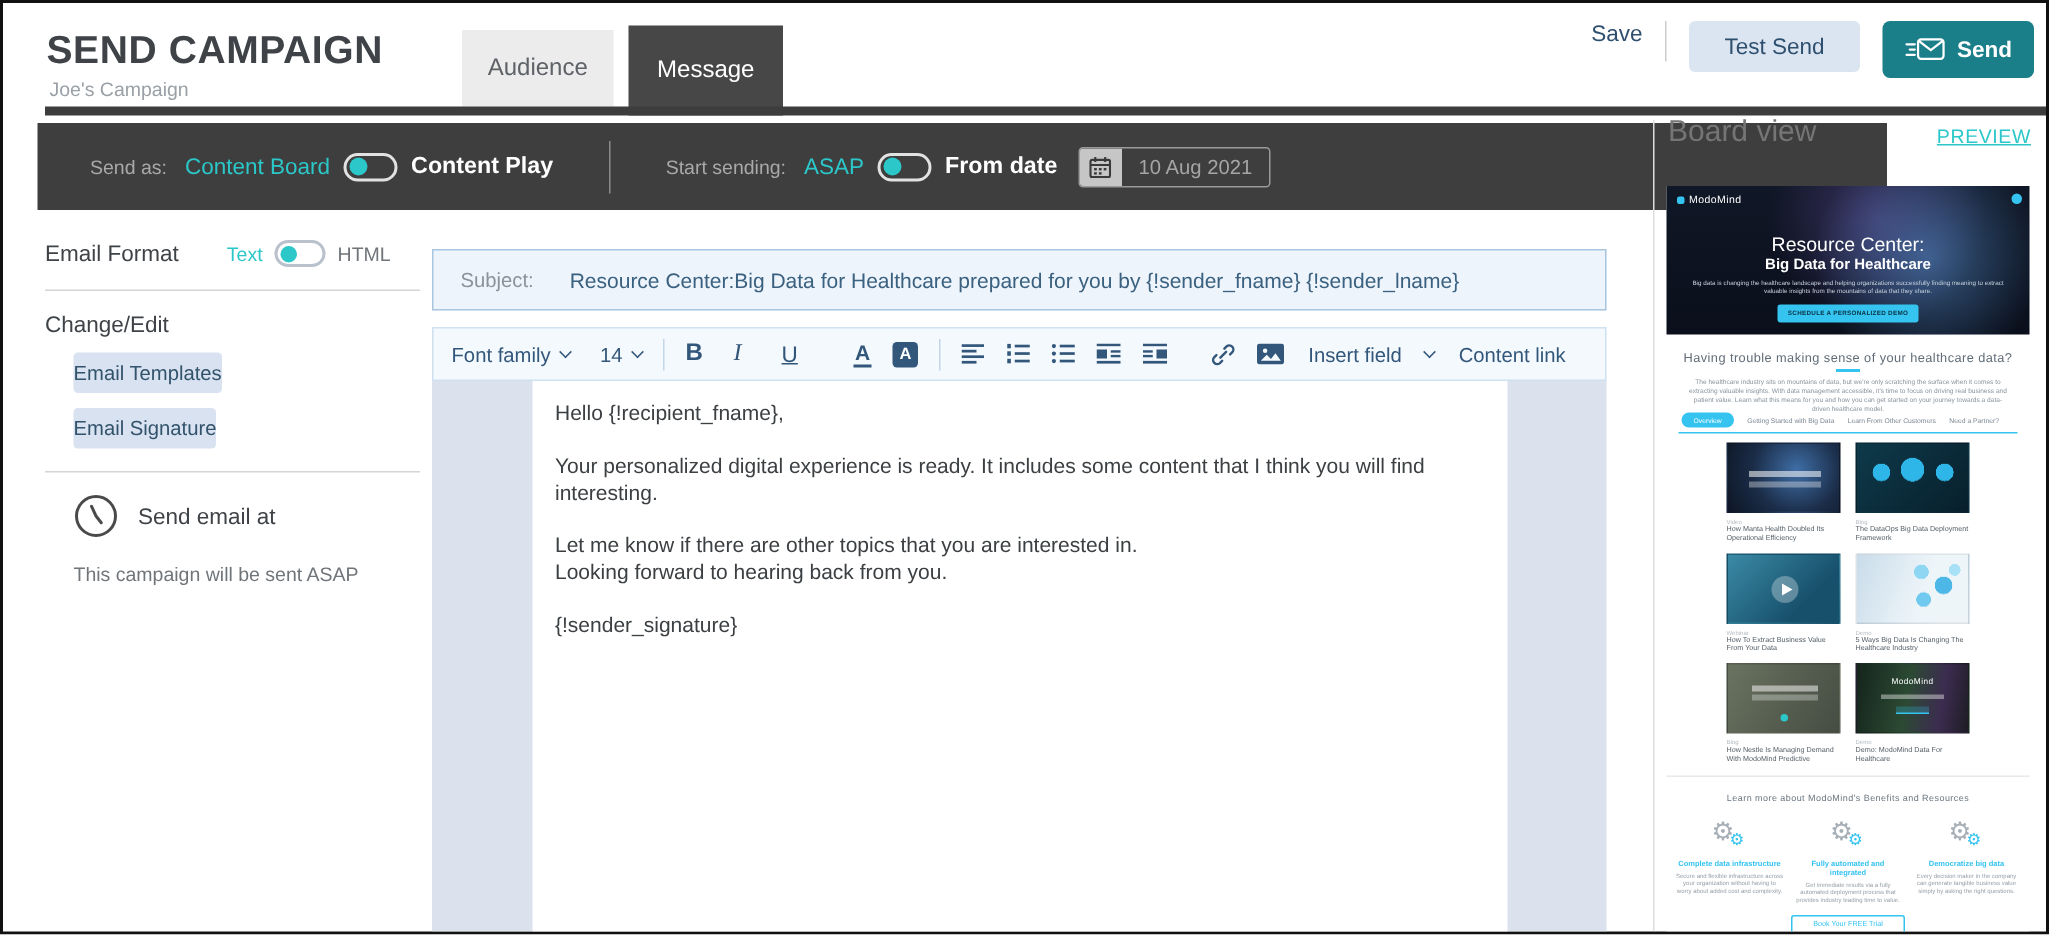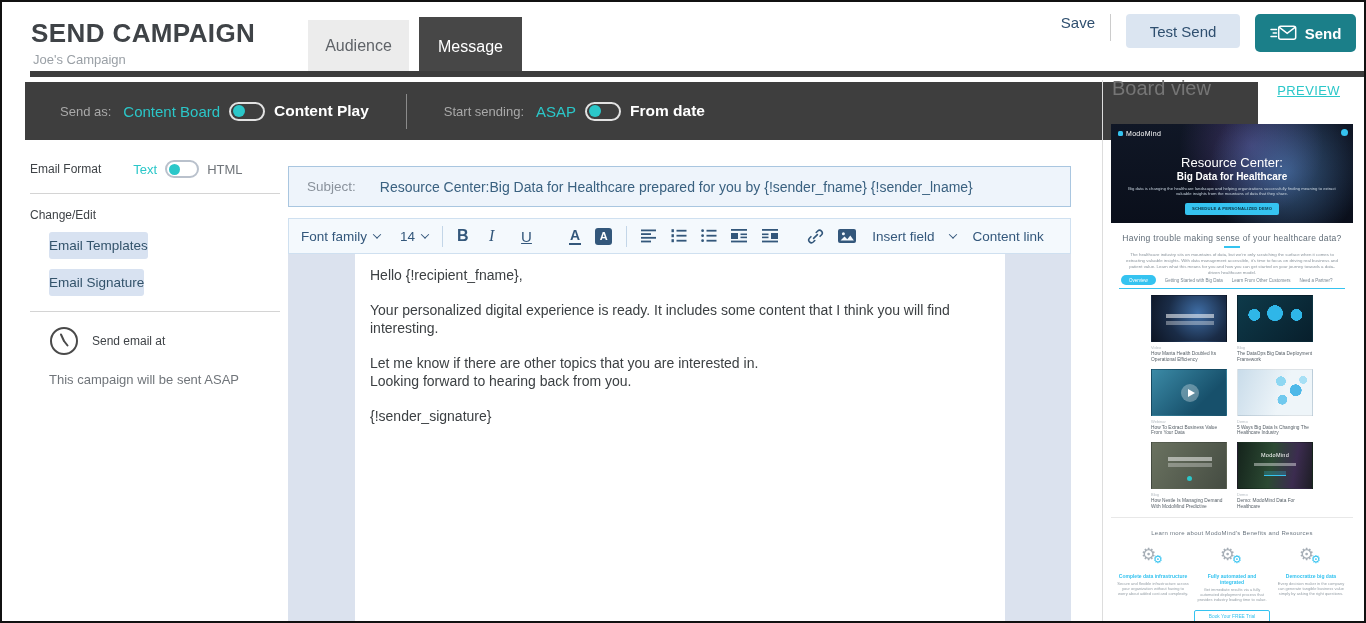--- a/index.html
+++ b/index.html
@@ -40,21 +40,21 @@
   .ob-vdiv { width:1px; height:35px; background:#8b8b8b; margin:0 37px; }
   .date-chip { display:flex; align-items:center; height:27px; border:1px solid #9a9a9a;
                border-radius:3px; overflow:hidden; margin-left:14px; cursor:pointer; }
   .cal-box { width:28px; height:100%; background:#c6c6c6; display:flex; align-items:center;
              justify-content:center; }
   .date-text { padding:0 11px; font-size:13.5px; color:#a5a5a5; }
 
   
   .sidebar { position:absolute; left:28px; top:158px; width:250px; }
   .sb-row { display:flex; align-items:center; }
-  .sb-heading { font-size:12px; color:#3f4347; }
+  .sb-heading { font-size:15px; color:#3f4347; }
   .sb-teal { font-size:13px; color:#2bc7c9; margin-left:32px; }
   .tgl-light { width:34px; height:18px; border:2px solid #b9c1cc; border-radius:10px;
                background:#fff; position:relative; margin-left:8px; cursor:pointer; flex:none; }
   .tgl-light::after { content:""; position:absolute; left:2px; top:1.5px; width:11px; height:11px;
                       border-radius:50%; background:#2bc7c9; }
   .sb-gray { font-size:13px; color:#70757a; margin-left:8px; }
   .sb-hr { border:none; border-top:1px solid #d4d4d4; margin:15px 0 14px; }
   .sb-btn { display:block; background:#d8e2f1; color:#33536b; border:none; border-radius:3px;
             font-family:inherit; font-size:13.5px; padding:6px 0; margin:10px 0 0 19px; cursor:pointer; }
   .sb-clockrow { display:flex; align-items:center; gap:13px; margin-left:19px; }
@@ -84,21 +84,21 @@
   .et-icon { margin-left:14px; display:flex; align-items:center; }
   .editor-area { position:absolute; left:286px; top:252px; width:783px; height:367px; background:#dbe2ee; }
   .editor-page { position:absolute; left:67px; top:0; width:650px; height:100%; background:#fff;
                  padding:12px 16px 0 15px; font-size:14px; color:#3c4043; line-height:18px; }
   .editor-page p { margin:0 0 17px; }
   .body-link { color:#1a56db; text-decoration:underline; cursor:pointer; }
 
   
   .panel-vdiv { position:absolute; left:1100px; top:78px; bottom:0; width:1px; background:#ddd; }
   .board-title { position:absolute; left:1110px; top:75px; font-size:20px; color:#757575; }
-  .preview-link { position:absolute; right:24px; top:81px; font-size:13px; color:#2bc7c9;
+  .preview-link { position:absolute; right:10px; top:81px; font-size:13px; color:#2bc7c9;
                   text-decoration:underline; letter-spacing:.4px; cursor:pointer; }
   .board-preview { position:absolute; left:1109px; top:122px; width:242px; height:497px;
                    background:#fff; }
 
   .pv-hero { position:absolute; left:0; top:0; right:0; height:99px; text-align:center;
              background:
                radial-gradient(circle at 72% 48%, rgba(90,150,215,.55), rgba(90,150,215,0) 42%),
                radial-gradient(circle at 58% 22%, rgba(140,100,210,.35), rgba(140,100,210,0) 45%),
                linear-gradient(#101726,#0a0f1b); }
   .pv-brand { position:absolute; left:7px; top:6px; display:flex; align-items:center; gap:3px;
@@ -207,20 +207,38 @@
   <div class="options-bar">
     <span class="ob-label">Send as:</span>
     <span class="ob-teal">Content Board</span>
     <span class="tgl"></span>
     <span class="ob-white">Content Play</span>
     <span class="ob-vdiv"></span>
     <span class="ob-label">Start sending:</span>
     <span class="ob-teal">ASAP</span>
     <span class="tgl"></span>
     <span class="ob-white">From date</span>
+    <span class="date-chip">
+      <span class="cal-box">
+        <svg width="15" height="15" viewBox="0 0 15 15">
+            <g stroke="#3a3a3a" fill="none" stroke-width="1.4">
+              <rect x="1" y="2.6" width="13" height="11.4" rx="1"></rect>
+              <path d="M4.2 0.6v3.4M10.8 0.6v3.4M1 6h13"></path>
+            </g>
+            <g fill="#3a3a3a">
+              <rect x="3.4" y="8" width="1.8" height="1.6"></rect>
+              <rect x="6.6" y="8" width="1.8" height="1.6"></rect>
+              <rect x="9.8" y="8" width="1.8" height="1.6"></rect>
+              <rect x="3.4" y="10.8" width="1.8" height="1.6"></rect>
+              <rect x="6.6" y="10.8" width="1.8" height="1.6"></rect>
+            </g>
+          </svg>
+      </span>
+      <span class="date-text">10 Aug 2021</span>
+    </span>
   </div>
 
   <div class="sidebar">
     <div class="sb-row">
       <span class="sb-heading">Email Format</span>
       <span class="sb-teal">Text</span>
       <span class="tgl-light"></span>
       <span class="sb-gray">HTML</span>
     </div>
     <hr class="sb-hr">

